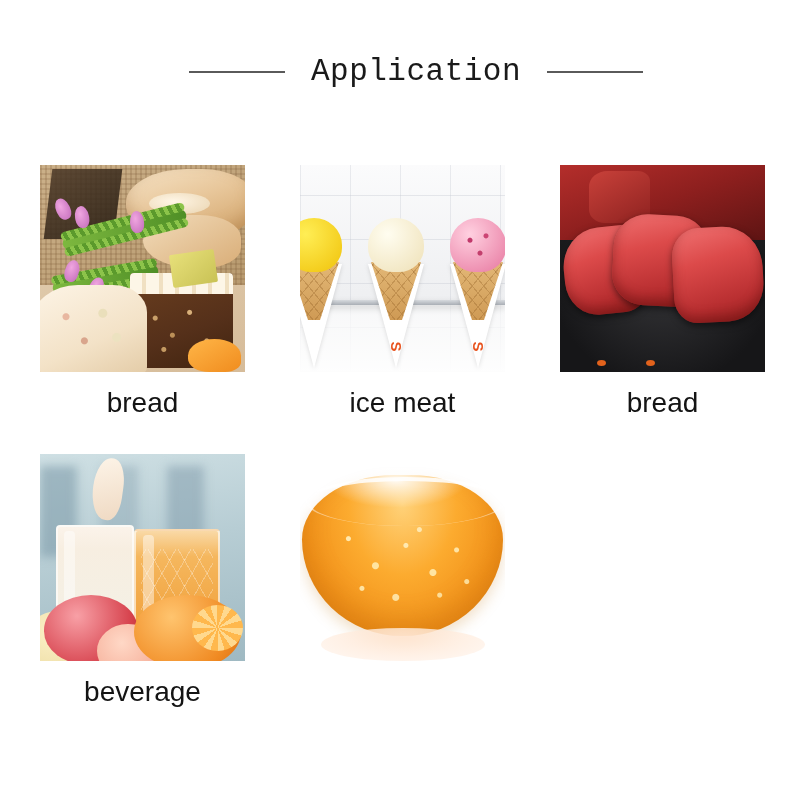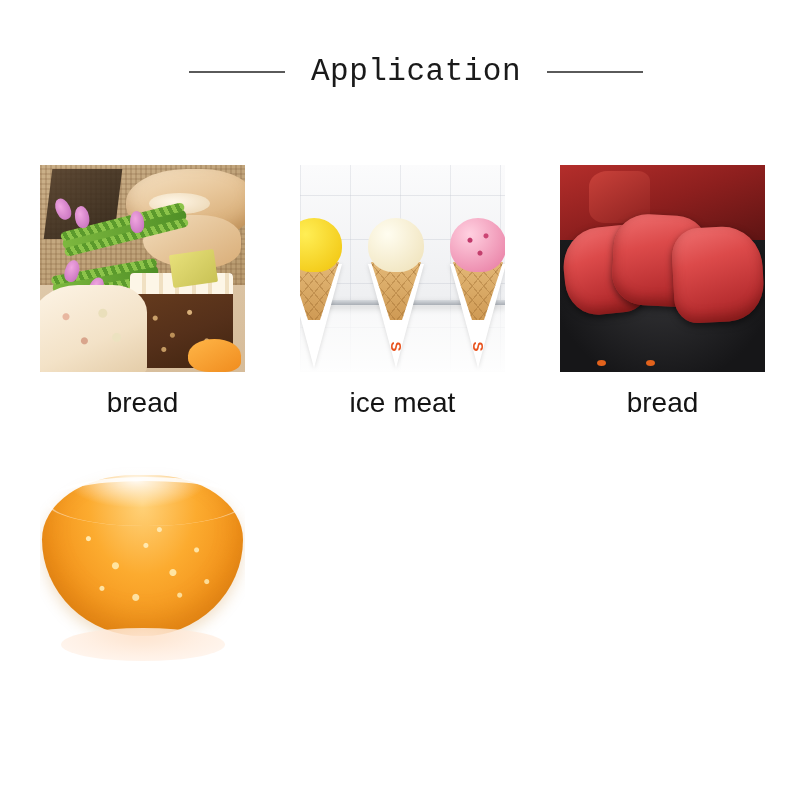--- a/index.html
+++ b/index.html
@@ -492,20 +492,34 @@
       <div class="mt-back"></div>
       <div class="cut k1"></div>
       <div class="cut k2"></div>
       <div class="cut k3"></div>
       <div class="mt-spice p1"></div>
       <div class="mt-spice p2"></div>
     </div>
     <div class="caption">bread</div>
   </div>
 
+  <div class="cell row2">
+    <div class="thumb bv-scene">
+      <div class="bv-blur"></div>
+      <div class="bv-garnish"></div>
+      <div class="bv-fan"></div>
+      <div class="glass g1"></div>
+      <div class="glass g2"></div>
+      <div class="bv-pear"></div>
+      <div class="bv-apple"></div>
+      <div class="bv-peach"></div>
+      <div class="bv-orange"></div>
+    </div>
+    <div class="caption">beverage</div>
+  </div>
 
   <div class="cell row2">
     <div class="thumb jm-scene">
       <div class="jm-bowl">
         <div class="jm-bubbles"></div>
       </div>
       <div class="jm-rim"></div>
       <div class="jm-gloss"></div>
       <div class="jm-base"></div>
     </div>

